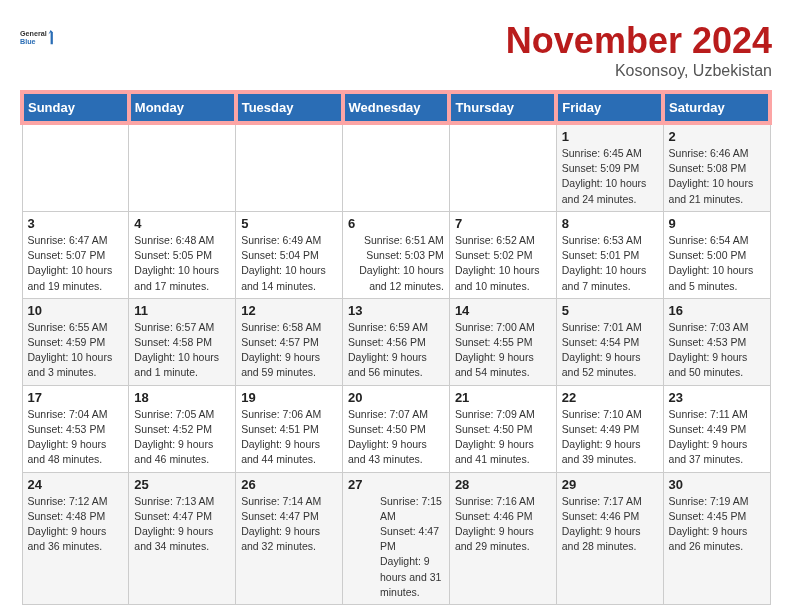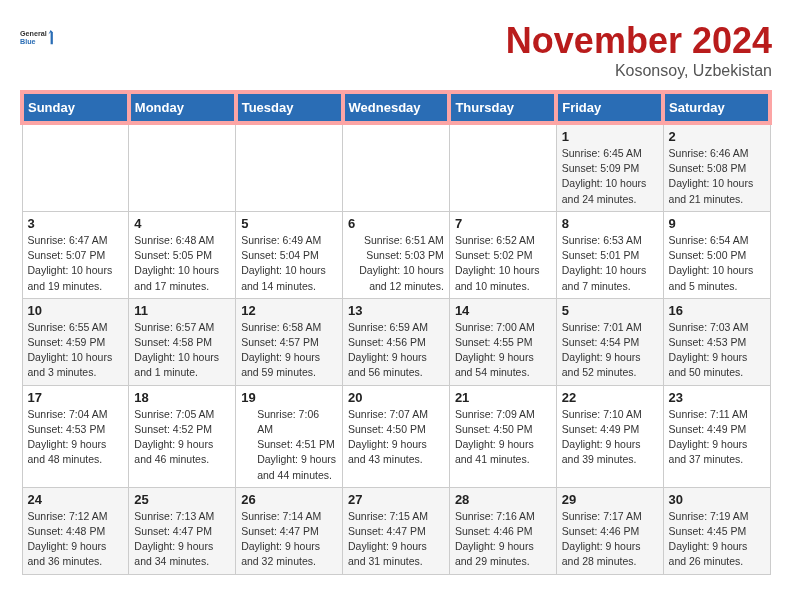--- a/index.html
+++ b/index.html
@@ -223,21 +223,21 @@
 Daylight: 9 hours and 48 minutes.</div>
         </td>
         <td>
           <span class="day-num">18</span>
           <div class="day-info" style="white-space: pre-line;">Sunrise: 7:05 AM
 Sunset: 4:52 PM
 Daylight: 9 hours and 46 minutes.</div>
         </td>
         <td>
           <span class="day-num">19</span>
-          <div class="day-info" style="white-space: pre-line; margin-left: 16px;">Sunrise: 7:06 AM
+          <div class="day-info" style="white-space: pre-line;">Sunrise: 7:06 AM
 Sunset: 4:51 PM
 Daylight: 9 hours and 44 minutes.</div>
         </td>
         <td>
           <span class="day-num">20</span>
           <div class="day-info" style="white-space: pre-line;">Sunrise: 7:07 AM
 Sunset: 4:50 PM
 Daylight: 9 hours and 43 minutes.</div>
         </td>
         <td>
@@ -273,21 +273,21 @@
 Daylight: 9 hours and 34 minutes.</div>
         </td>
         <td>
           <span class="day-num">26</span>
           <div class="day-info" style="white-space: pre-line;">Sunrise: 7:14 AM
 Sunset: 4:47 PM
 Daylight: 9 hours and 32 minutes.</div>
         </td>
         <td>
           <span class="day-num">27</span>
-          <div class="day-info" style="white-space: pre-line;">Sunrise: 7:15 AM
+          <div class="day-info" style="white-space: pre-line; margin-left: 32px;">Sunrise: 7:15 AM
 Sunset: 4:47 PM
 Daylight: 9 hours and 31 minutes.</div>
         </td>
         <td>
           <span class="day-num">28</span>
           <div class="day-info" style="white-space: pre-line;">Sunrise: 7:16 AM
 Sunset: 4:46 PM
 Daylight: 9 hours and 29 minutes.</div>
         </td>
         <td>

